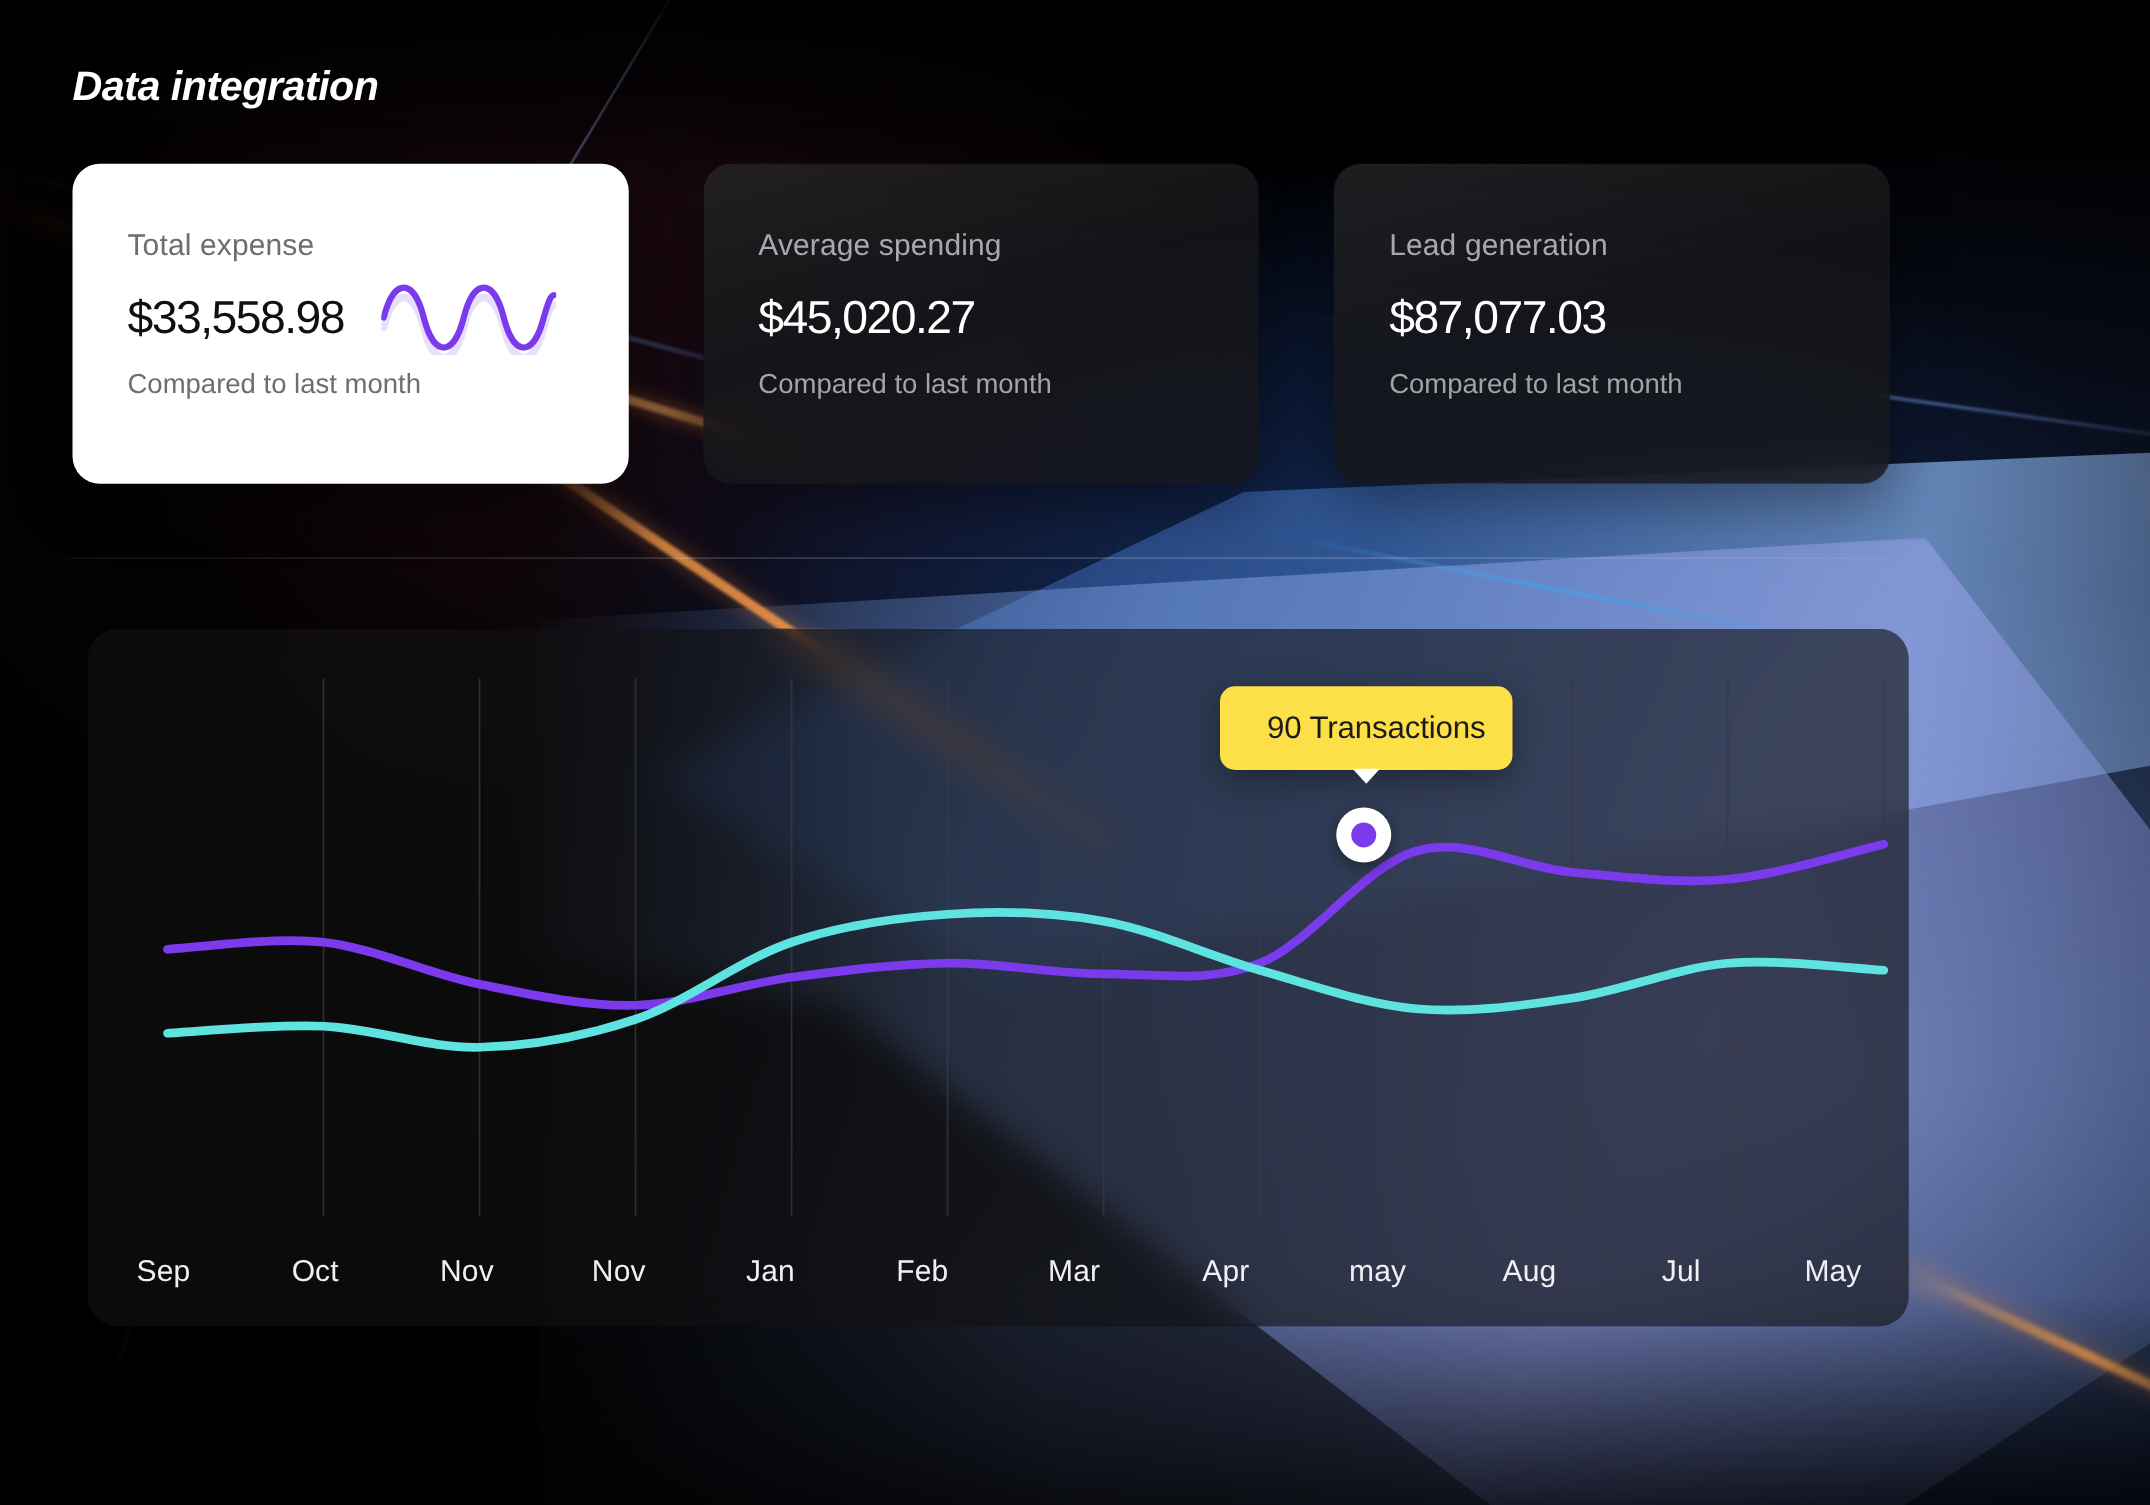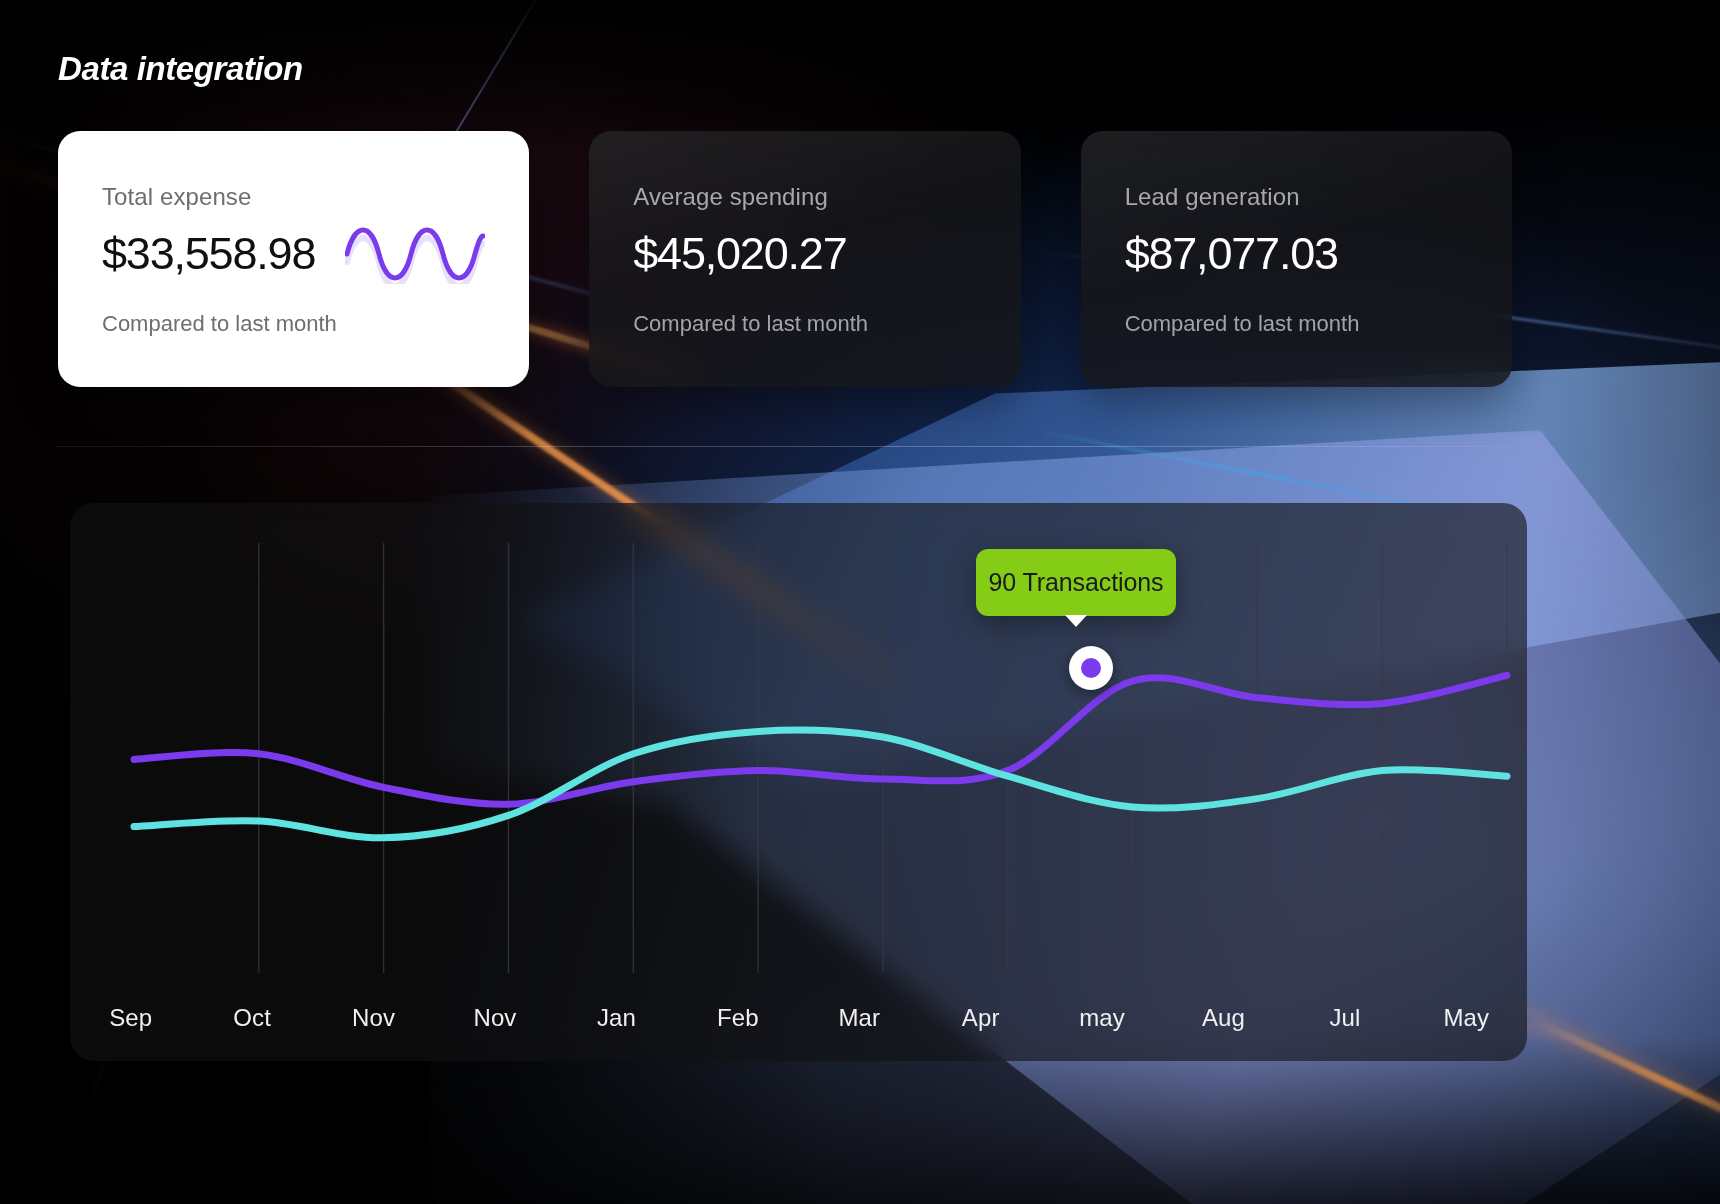--- a/index.html
+++ b/index.html
@@ -175,35 +175,35 @@
   .light .stat-label { color: #6d6d72; }
   .glass .stat-label { color: #a6a6ad; }
 
   .stat-value-row {
     display: flex;
     align-items: center;
     gap: 30px;
     height: 56px;
   }
   .stat-value {
-    font-size: 45px;
+    font-size: 37px;
     font-weight: 400;
     letter-spacing: -1.2px;
     line-height: 1;
     white-space: nowrap;
   }
   .light .stat-value { color: #101012; }
   .glass .stat-value { color: #ffffff; }
 
   .sparkline { width: 140px; height: 62px; display:block; flex: 0 0 auto; }
 
   .stat-sub {
     font-size: 22px;
     font-weight: 400;
-    margin-top: 30px;
+    margin-top: 13px;
   }
   .light .stat-sub { color: #6d6d72; }
   .glass .stat-sub { color: #a3a3aa; }
 
   
   .divider {
     position: absolute;
     left: 56px; top: 446px;
     width: 1458px; height: 1px;
     background: linear-gradient(90deg, rgba(255,255,255,0.07) 0%, rgba(255,255,255,0.22) 35%, rgba(255,255,255,0.26) 72%, rgba(255,255,255,0.06) 100%);
@@ -247,28 +247,29 @@
     font-size: 24px;
     font-weight: 400;
     letter-spacing: 0.1px;
     line-height: 30px;
   }
 
   
   .tooltip {
     position: absolute;
     left: 976px; top: 549px;
-    width: 200px; height: 67px;
-    background: #84cc16;
+    width: 218px; height: 67px;
+    background: #fde047;
     border-radius: 12px;
     box-shadow: 0 8px 26px rgba(0,0,0,0.35);
     display: flex;
     align-items: center;
     justify-content: center;
     z-index: 40;
+    padding-left: 16px;
   }
   .tooltip-text {
     color: #1b1b1e;
     font-size: 25px;
     font-weight: 400;
     letter-spacing: -0.1px;
     white-space: nowrap;
   }
   .tooltip-tail {
     position: absolute;

